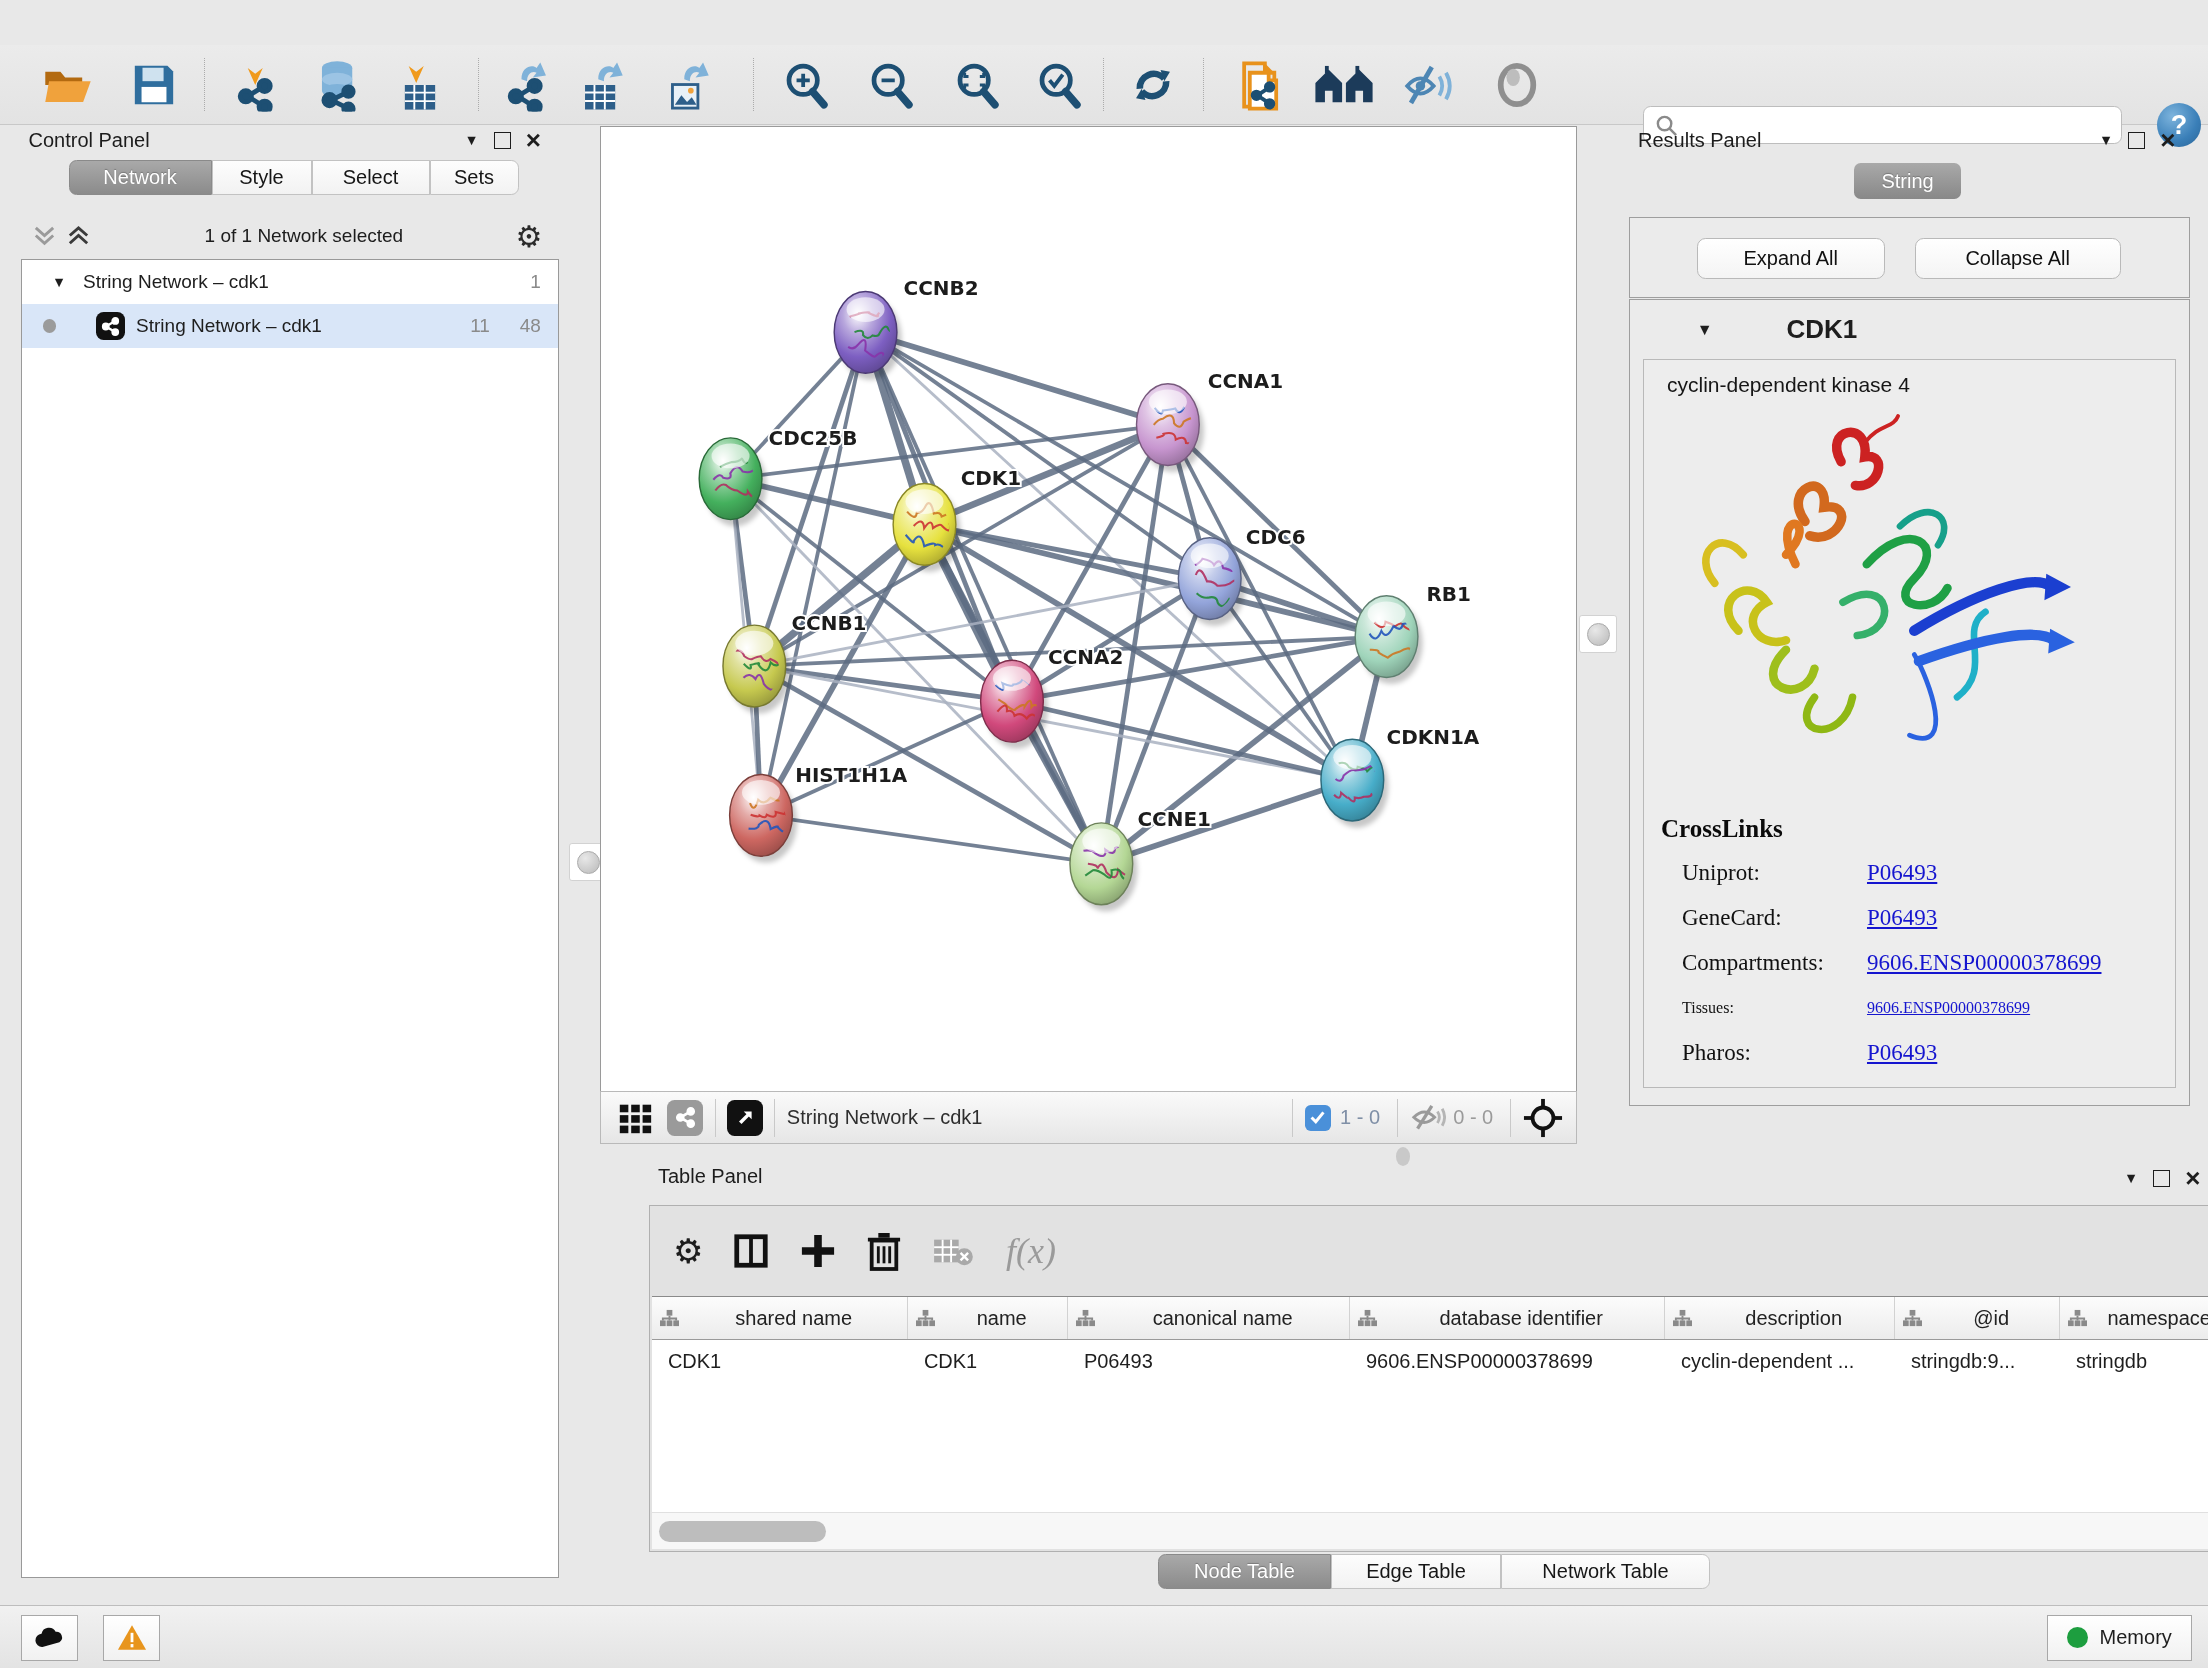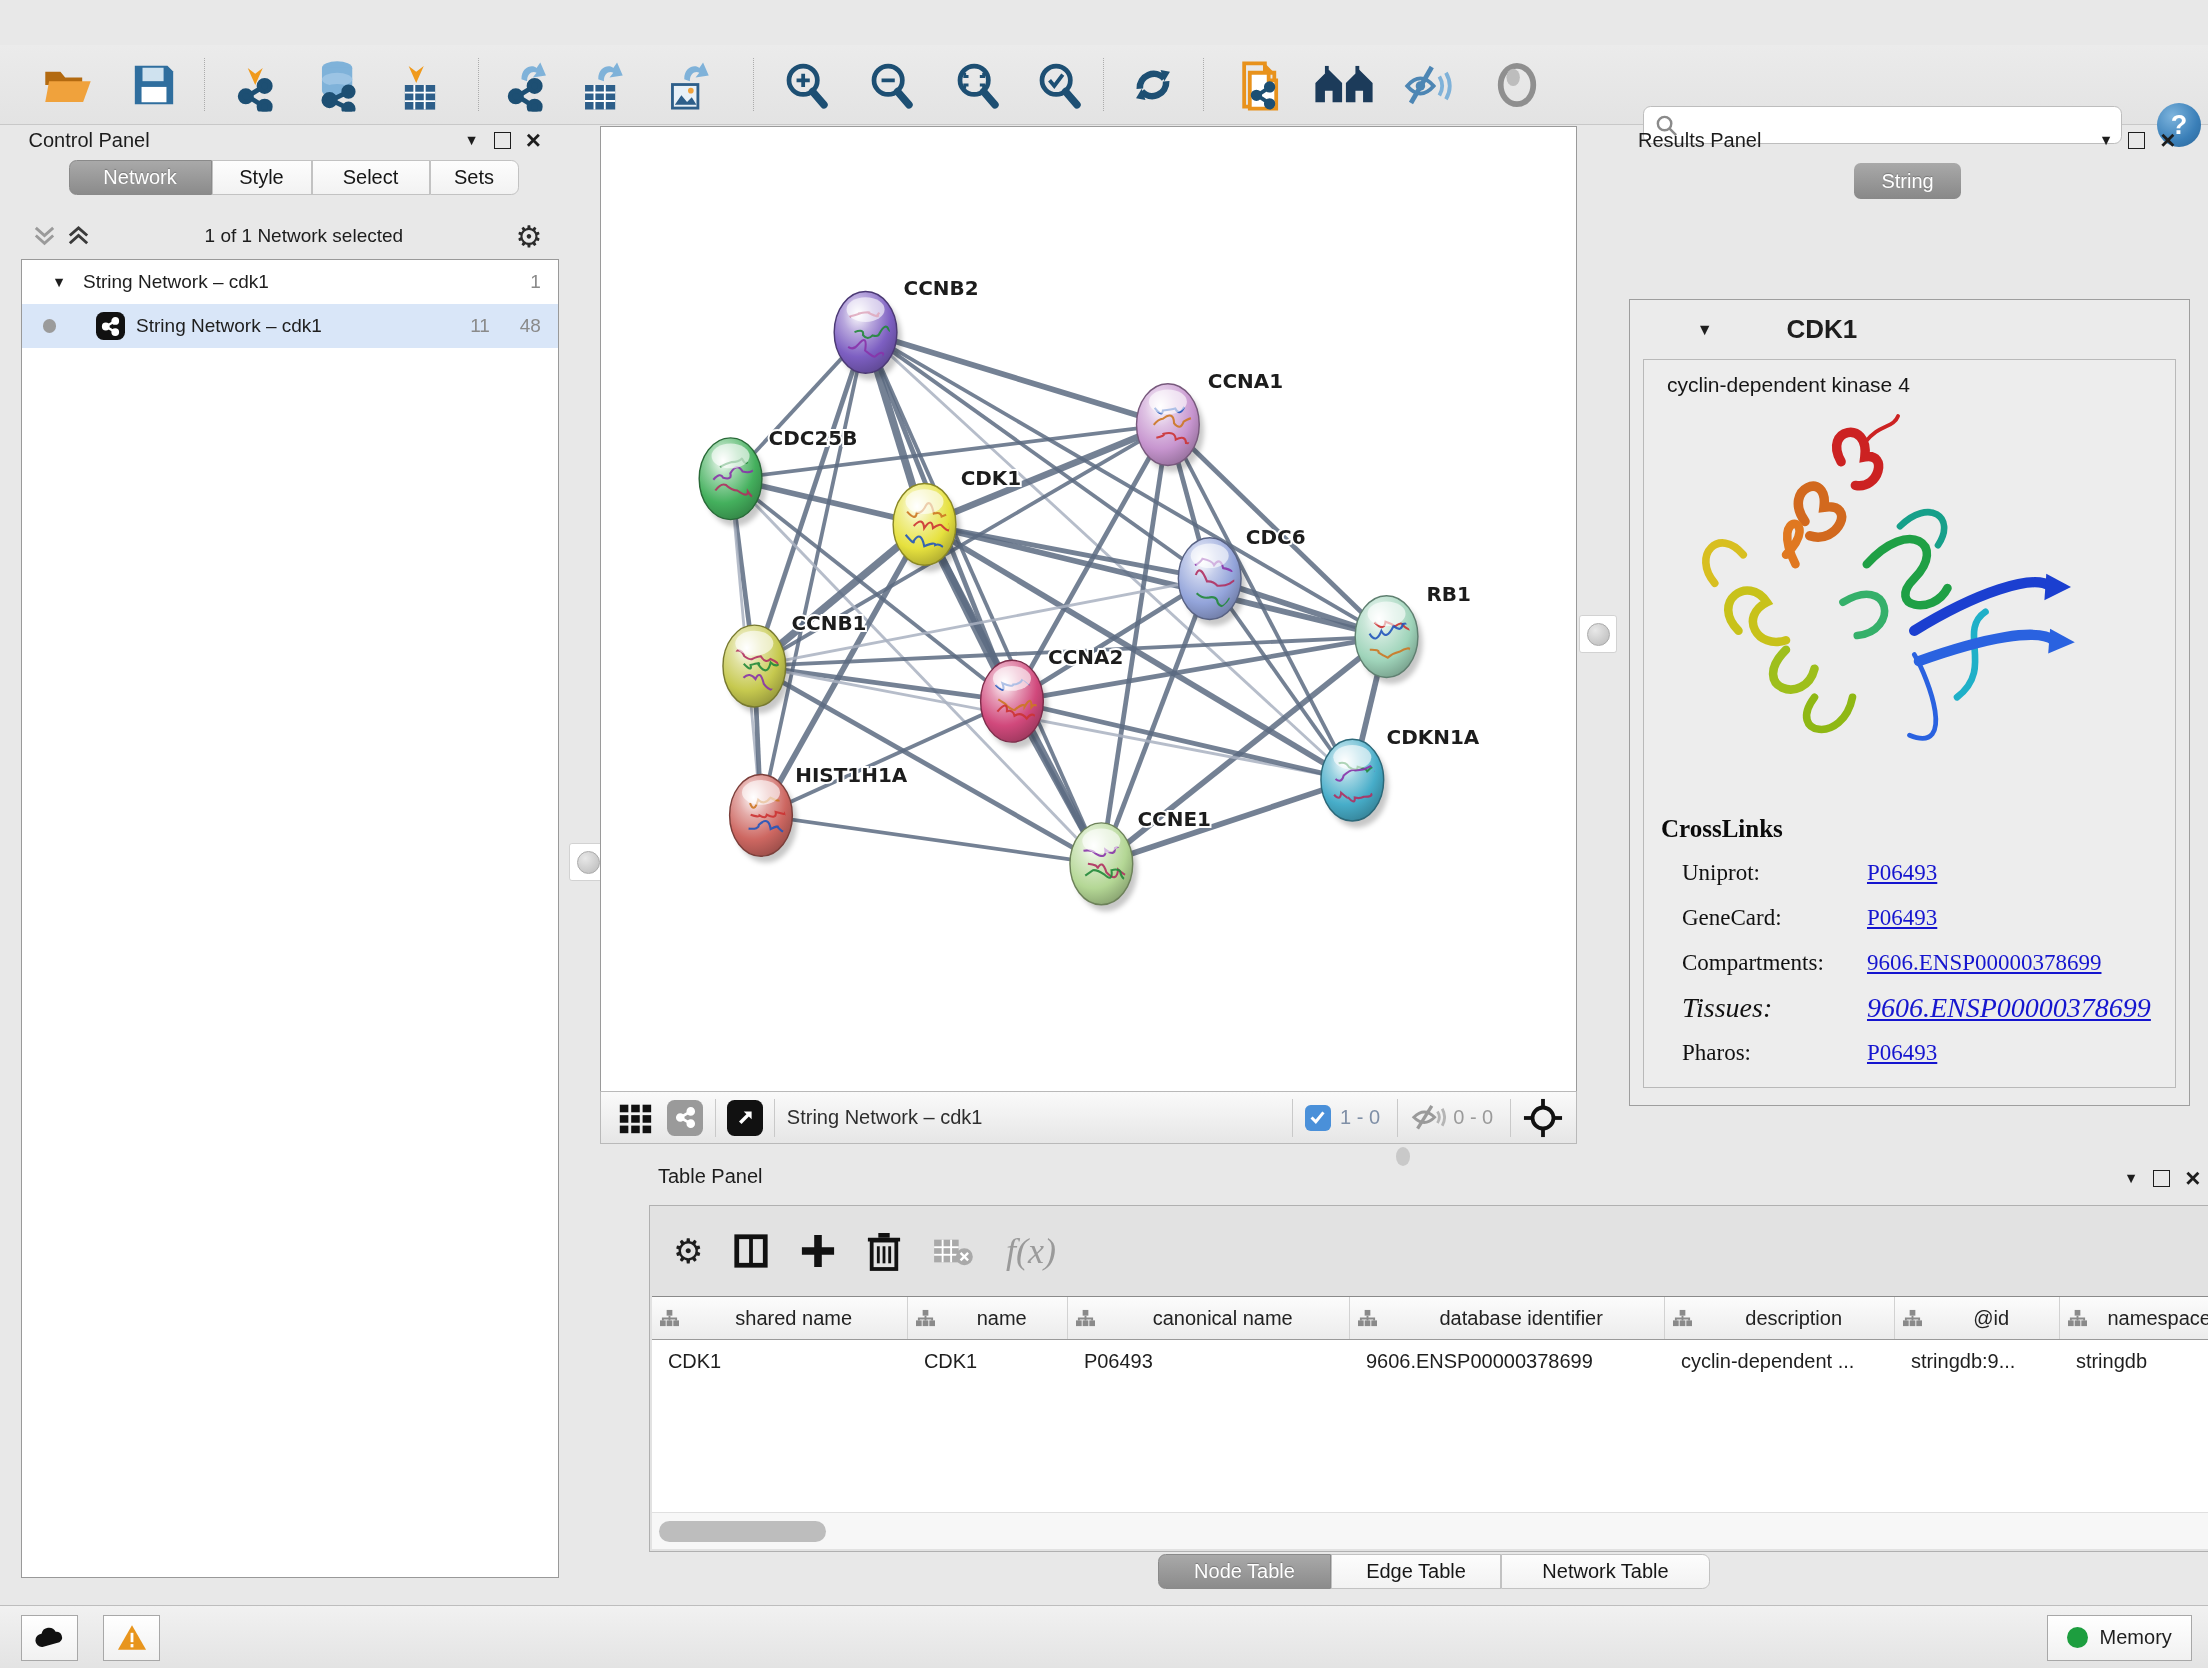--- a/index.html
+++ b/index.html
@@ -697,20 +697,28 @@
       <span class="tri">▼</span>
       <span class="sq"></span>
       <span class="x">×</span>
     </div>
     <div class="abs" style="left:231px;top:39px;width:107px;height:36px;border-radius:6.7px;
          background:linear-gradient(#a9a9a9,#888);color:#fff;font-size:20px;display:flex;align-items:center;justify-content:center;
          text-shadow:0 -1px 1px rgba(0,0,0,.25);">
       <span>String</span>
     </div>
 
+    <div class="rp-box" style="left:5.7px;top:93px;width:561px;height:81px;">
+      <div class="btn abs" style="left:67px;top:20px;width:186px;height:39px;">
+        <span>Expand All</span>
+      </div>
+      <div class="btn abs" style="left:285px;top:20px;width:204px;height:39px;">
+        <span>Collapse All</span>
+      </div>
+    </div>
 
     <div class="rp-box" style="left:5.7px;top:175px;width:561px;height:807px;">
       <div class="abs" style="left:0;top:0;width:100%;height:59px;display:flex;align-items:center;">
         <span style="margin-left:67px;font-size:16px;">▼</span>
         <span style="margin-left:74px;font-size:26px;font-weight:bold;">CDK1</span>
       </div>
       <div class="abs" style="left:13.3px;top:59px;width:533px;height:729px;border:1px solid #b9b9b9;background:#ededed;box-sizing:border-box;">
         <div style="margin:13.3px 0 0 23px;font-size:21px;color:#161616;">cyclin-dependent kinase 4</div>
 
         <svg class="abs" style="left:28.5px;top:52px;" width="418" height="371" viewBox="0 0 440 390">
@@ -742,21 +750,21 @@
               <a class="xlink">P06493</a>
             </div>
             <div style="display: flex; height: 45px; align-items: center; font-size: 23px;">
               <span style="width: 185px; color: rgb(17, 17, 17);">GeneCard:</span>
               <a class="xlink">P06493</a>
             </div>
             <div style="display: flex; height: 45px; align-items: center; font-size: 23px;">
               <span style="width: 185px; color: rgb(17, 17, 17);">Compartments:</span>
               <a class="xlink">9606.ENSP00000378699</a>
             </div>
-            <div style="display: flex; height: 45px; align-items: center; font-size: 28px; font-style: italic;">
+            <div style="display: flex; height: 45px; align-items: center; font-size: 16px;">
               <span style="width: 185px; color: rgb(17, 17, 17);">Tissues:</span>
               <a class="xlink">9606.ENSP00000378699</a>
             </div>
             <div style="display: flex; height: 45px; align-items: center; font-size: 23px;">
               <span style="width: 185px; color: rgb(17, 17, 17);">Pharos:</span>
               <a class="xlink">P06493</a>
             </div>
           </div>
       </div>
     </div>

